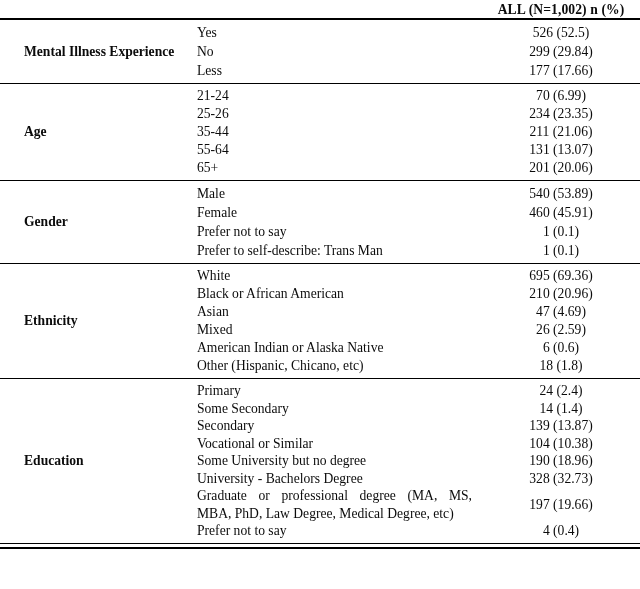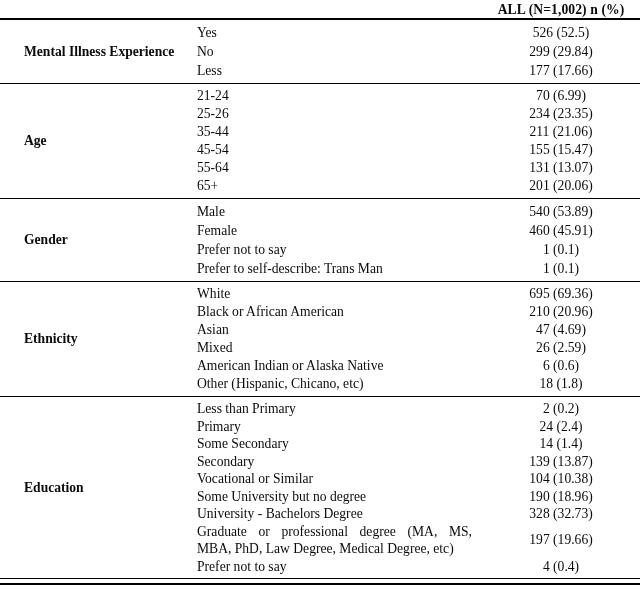--- a/index.html
+++ b/index.html
@@ -122,24 +122,20 @@
           </div>
           <div class="row">
             <div class="row-label">25-26</div>
             <div class="row-value">234 (23.35)</div>
           </div>
           <div class="row">
             <div class="row-label">35-44</div>
             <div class="row-value">211 (21.06)</div>
           </div>
           <div class="row">
-            <div class="row-label">45-54</div>
-            <div class="row-value">155 (15.47)</div>
-          </div>
-          <div class="row">
             <div class="row-label">55-64</div>
             <div class="row-value">131 (13.07)</div>
           </div>
           <div class="row">
             <div class="row-label">65+</div>
             <div class="row-value">201 (20.06)</div>
           </div>
         </div>
       </div>
       <div class="section sec-2">
@@ -188,24 +184,20 @@
           </div>
           <div class="row">
             <div class="row-label">Other (Hispanic, Chicano, etc)</div>
             <div class="row-value">18 (1.8)</div>
           </div>
         </div>
       </div>
       <div class="section sec-4">
         <div class="cat-cell">Education</div>
         <div class="rows">
-          <div class="row">
-            <div class="row-label">Less than Primary</div>
-            <div class="row-value">2 (0.2)</div>
-          </div>
           <div class="row">
             <div class="row-label">Primary</div>
             <div class="row-value">24 (2.4)</div>
           </div>
           <div class="row">
             <div class="row-label">Some Secondary</div>
             <div class="row-value">14 (1.4)</div>
           </div>
           <div class="row">
             <div class="row-label">Secondary</div>

